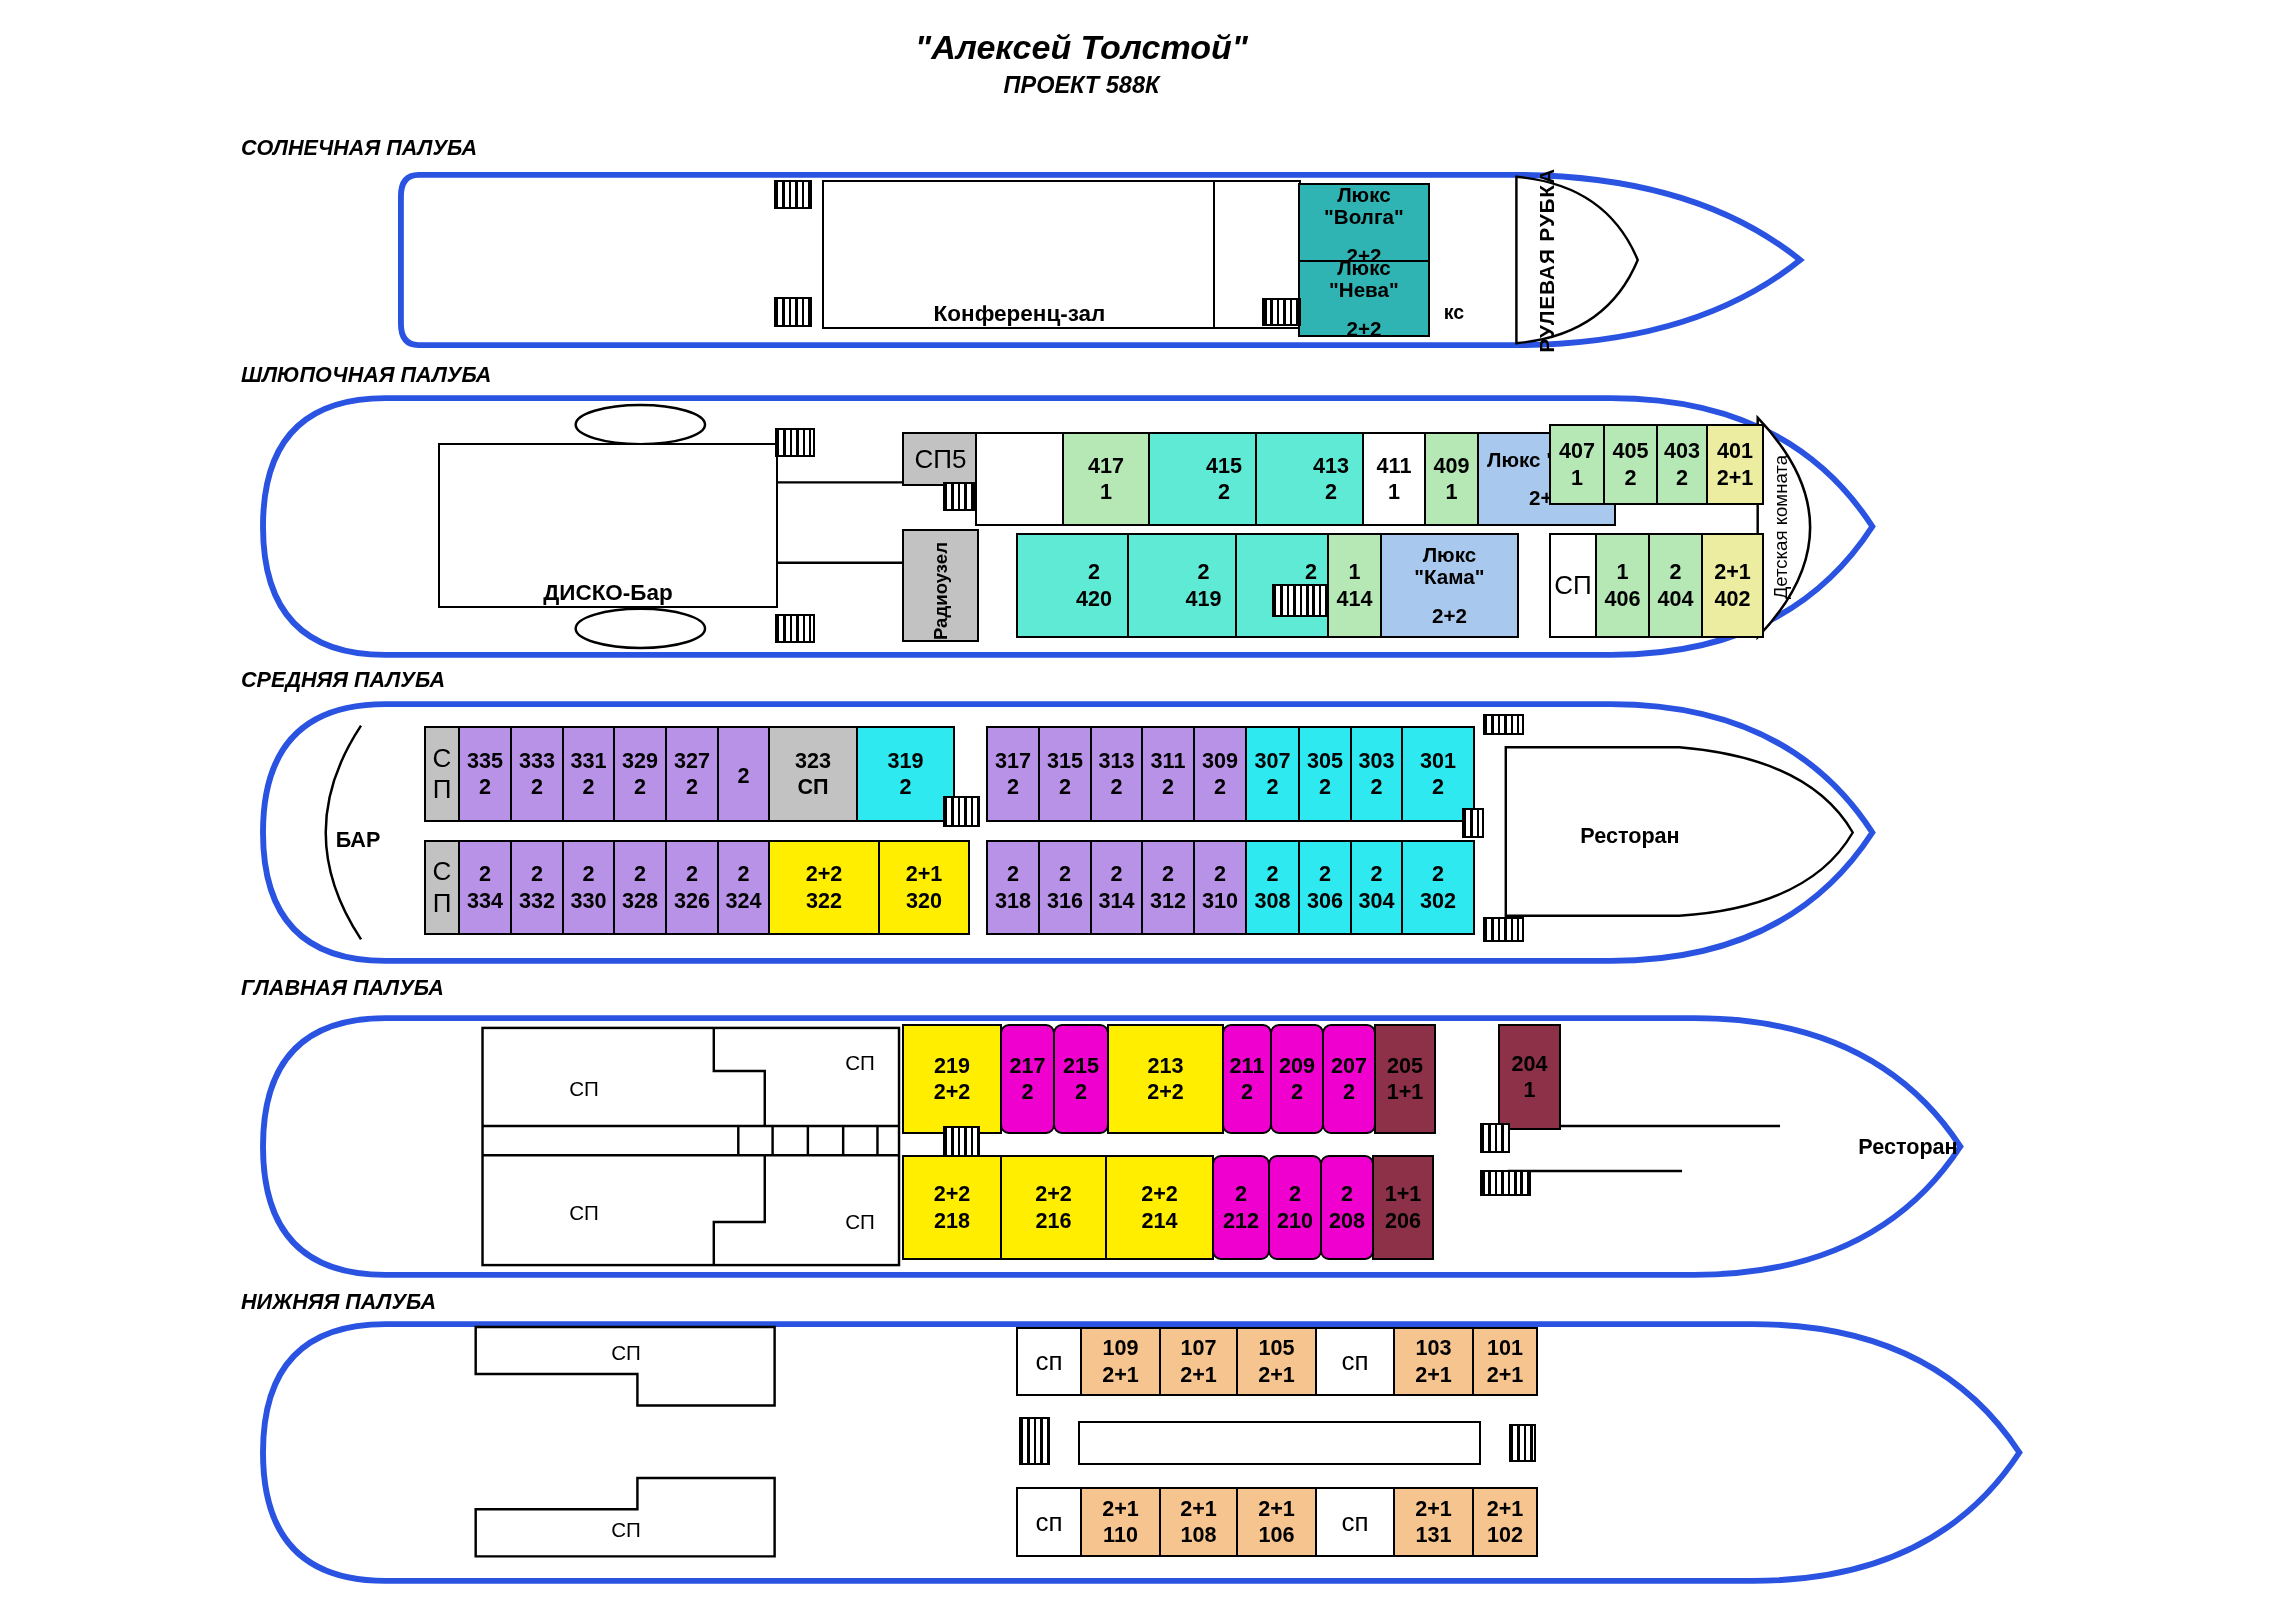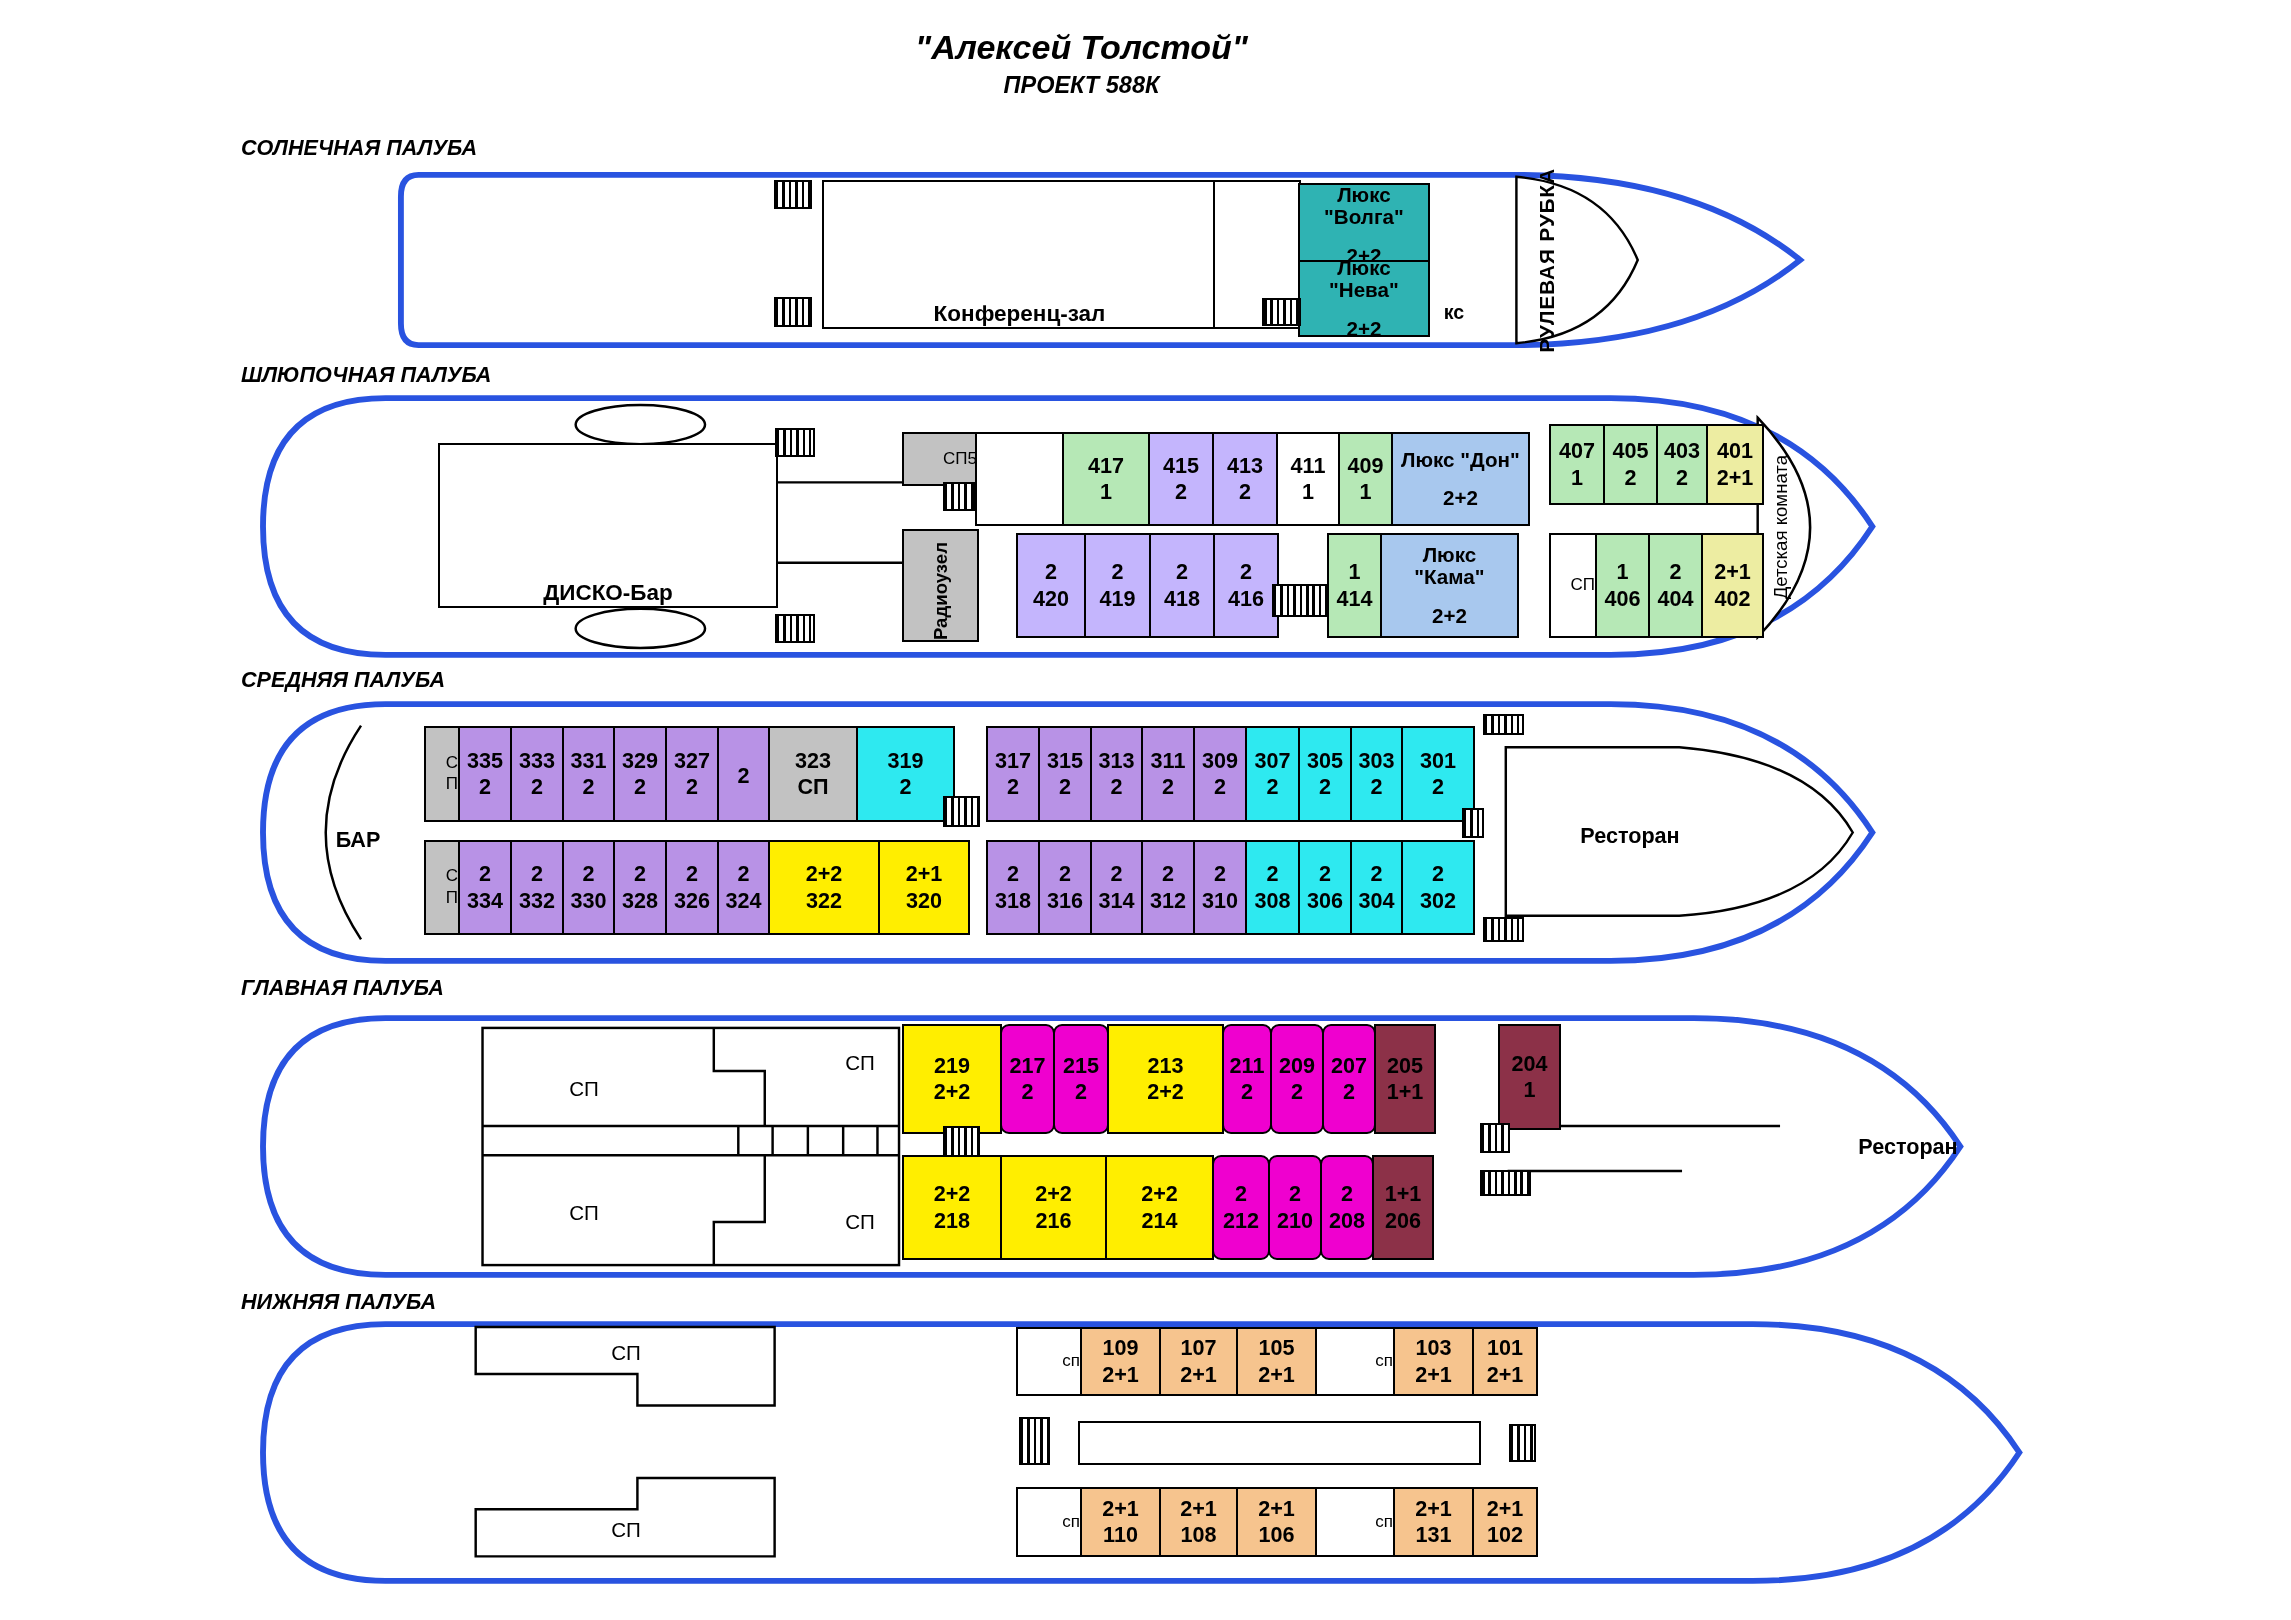--- a/index.html
+++ b/index.html
@@ -9,32 +9,32 @@
   .title .t2{font-size:34px;}
   .title .t3{font-size:23.5px;margin-top:2.9px;}
   .deck-label{position:absolute;font-weight:bold;font-style:italic;font-size:21.6px;white-space:nowrap;}
   .deck{position:absolute;}
   .deck>svg{position:absolute;left:0;top:0;overflow:visible;}
   .row{position:absolute;display:flex;align-items:stretch;}
   .cab{display:flex;flex-direction:column;align-items:center;justify-content:center;gap:2.9px;border:2px solid #000;background:#fff;font-weight:bold;font-size:21.6px;line-height:1.1;text-align:center;}
   .row .cab+.cab{margin-left:-2px;}
   .abs{position:absolute;}
   .lux{font-size:20.6px;gap:15.7px;padding:3.9px;}
-  .sp{font-weight:normal;font-size:17px;align-items:flex-end;}
+  .sp{font-weight:normal;font-size:26px;}
   .room{position:absolute;display:flex;align-items:flex-end;justify-content:center;background:#fff;border:2.9px solid #000;text-align:center;}
   .room-label{font-weight:bold;font-size:22.5px;}
   .vtext{writing-mode:vertical-rl;transform:rotate(180deg);font-weight:bold;font-size:18.6px;white-space:nowrap;}
   .vtext.big{font-size:20.6px;letter-spacing:1px;}
   .vtext.thin{font-weight:normal;}
   .vlabel{position:absolute;display:flex;align-items:center;justify-content:center;}
   .clabel{position:absolute;transform:translate(-50%,-50%);font-weight:bold;font-size:21.6px;white-space:nowrap;}
   .sp-label{font-weight:normal;font-size:20.6px;}
   .stairs{position:absolute;border:2px solid #000;background:#fff repeating-linear-gradient(90deg,#000 0 2.5px,#fff 2.5px 6.4px);}
   .green{background:#b6e8b6;}
-  .orange{background:#c4b5fd;}
+  .orange{background:#5eead4;padding-left:43px;}
   .lblue{background:#a8c8ee;}
   .pyellow{background:#ededa2;}
   .purple{background:#b892e6;}
   .cyan{background:#2ee9f0;}
   .yellow{background:#ffee00;}
   .magenta{background:#ef00cf;border-radius:9px;}
   .maroon{background:#8c3148;}
   .peach{background:#f6c48e;}
   .gray{background:#c2c2c2;}
   .teal{background:#2fb3b3;}

